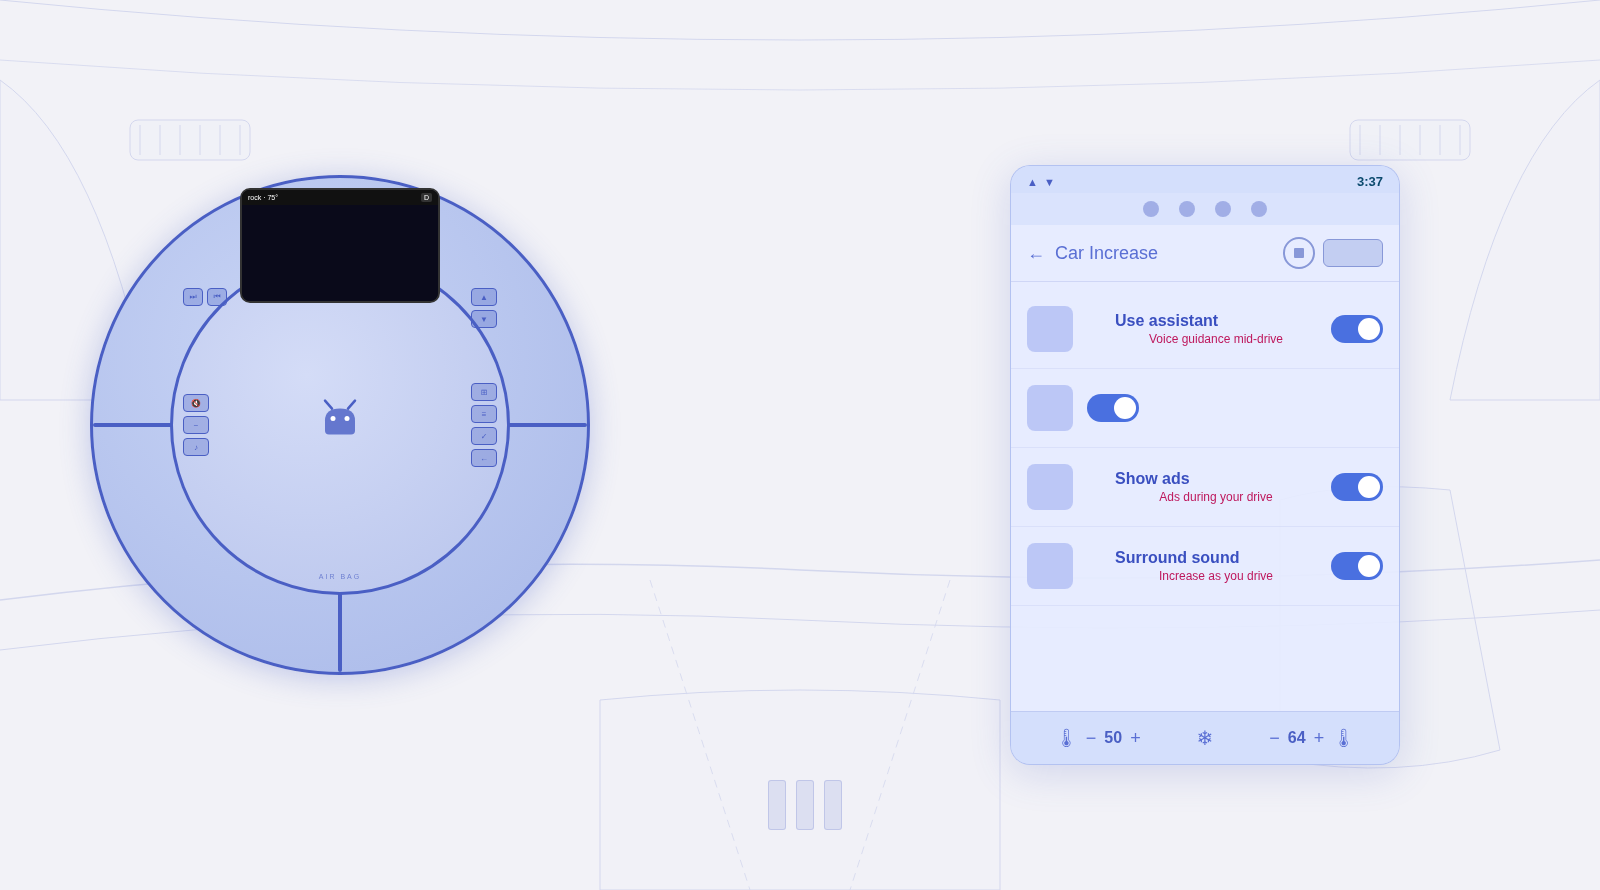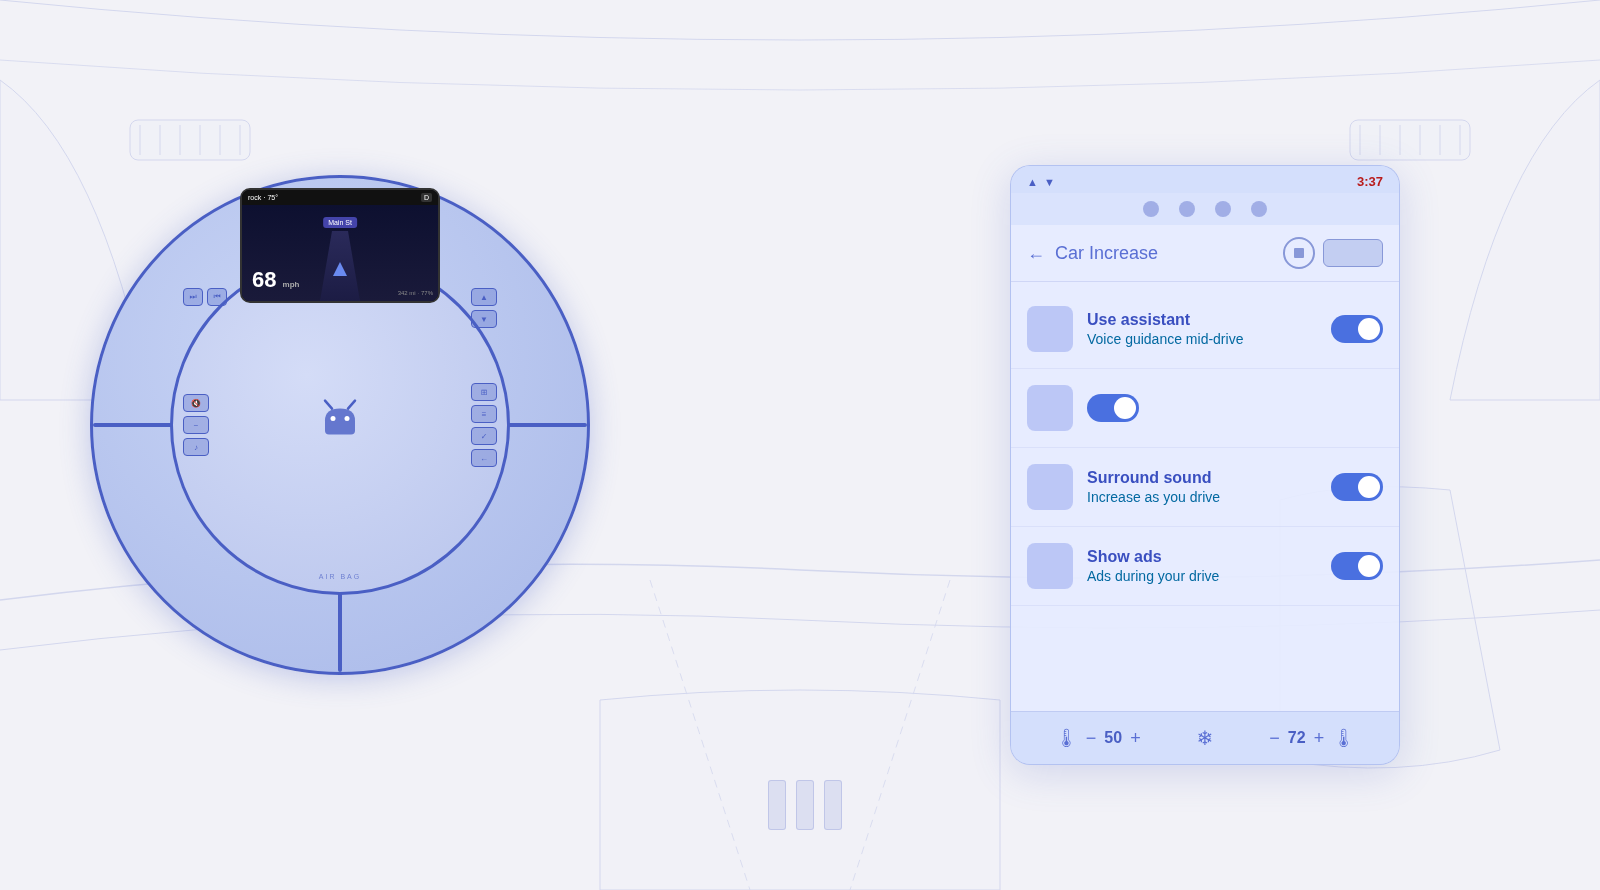--- a/index.html
+++ b/index.html
@@ -217,21 +217,21 @@
       background: rgba(200, 215, 250, 0.6);
     }
 
     .status-left {
       display: flex;
       gap: 6px;
       align-items: center;
     }
 
     .status-right {
-      color: #b91c1c;
+      color: #0c4a6e;
       font-size: 13px;
       font-weight: 600;
     }
 
     
     .dots-row {
       display: flex;
       justify-content: center;
       gap: 20px;
       padding: 8px 0;
@@ -324,32 +324,34 @@
     .setting-icon {
       width: 46px;
       height: 46px;
       background: rgba(160, 175, 240, 0.6);
       border-radius: 8px;
       flex-shrink: 0;
     }
 
     .setting-text {
       flex: 1;
+      margin-left: 28px;
     }
 
     .setting-name {
       color: #3a4fc0;
       font-size: 16px;
       font-weight: 600;
       margin-bottom: 2px;
     }
 
     .setting-desc {
-      color: #0369a1;
-      font-size: 14px;
+      color: #be185d;
+      font-size: 12px;
+      text-align: center;
     }
 
     
     .toggle {
       width: 52px;
       height: 28px;
       border-radius: 14px;
       position: relative;
       flex-shrink: 0;
       cursor: pointer;
@@ -441,35 +443,20 @@
 
 <div class="steering-section">
   <div class="steering-wheel-outer">
 
     <div class="phone-on-wheel">
       <div class="phone-screen">
         <div class="phone-top-bar">
           <span>rock · 75°</span>
           <span style="background:#333;padding:1px 3px;border-radius:2px;">D</span>
         </div>
-        <div class="phone-map-area">
-          <div style="position:absolute;inset:0;background:linear-gradient(to bottom, #0d1030, #1a1a3a)"></div>
-
-          <div style="position:absolute;bottom:0;left:50%;transform:translateX(-50%);width:0;height:0;border-left:20px solid transparent;border-right:20px solid transparent;border-bottom:70px solid #222244;"></div>
-          <div style="position:absolute;bottom:0;left:50%;transform:translateX(-50%);width:40px;height:70px;background:linear-gradient(to top, #1c1c44, #2a2a5a);clip-path:polygon(30% 0%, 70% 0%, 100% 100%, 0% 100%)"></div>
-
-          <div style="position:absolute;bottom:25px;left:50%;transform:translateX(-50%);width:0;height:0;border-left:7px solid transparent;border-right:7px solid transparent;border-bottom:14px solid #6a8af0;"></div>
-          <div class="map-street-label">Main St</div>
-          <div class="map-speed">
-            <span>68</span>
-            <span class="map-speed-unit">mph</span>
-          </div>
-
-          <div style="position:absolute;bottom:5px;right:5px;color:#888;font-size:6px;">342 mi · 77%</div>
-        </div>
       </div>
     </div>
 
     <div style="position:absolute;left:0;top:50%;width:80px;height:4px;background:#4a5fc4;transform:translateY(-50%);border-radius:2px;"></div>
     <div style="position:absolute;right:0;top:50%;width:80px;height:4px;background:#4a5fc4;transform:translateY(-50%);border-radius:2px;"></div>
     <div style="position:absolute;bottom:0;left:50%;width:4px;height:80px;background:#4a5fc4;transform:translateX(-50%);border-radius:2px;"></div>
 
     <div class="steering-wheel-inner">
 
       <div class="control-cluster-left">
@@ -562,33 +549,33 @@
     <div class="setting-item">
       <div class="setting-icon"></div>
       <div class="toggle on">
         <div class="toggle-knob"></div>
       </div>
     </div>
 
     <div class="setting-item">
       <div class="setting-icon"></div>
       <div class="setting-text">
-        <div class="setting-name">Surround sound</div>
-        <div class="setting-desc">Increase as you drive</div>
+        <div class="setting-name">Show ads</div>
+        <div class="setting-desc">Ads during your drive</div>
       </div>
       <div class="toggle on">
         <div class="toggle-knob"></div>
       </div>
     </div>
 
     <div class="setting-item">
       <div class="setting-icon"></div>
       <div class="setting-text">
-        <div class="setting-name">Show ads</div>
-        <div class="setting-desc">Ads during your drive</div>
+        <div class="setting-name">Surround sound</div>
+        <div class="setting-desc">Increase as you drive</div>
       </div>
       <div class="toggle on">
         <div class="toggle-knob"></div>
       </div>
     </div>
 
   </div>
 
   <div class="climate-bar">
 
@@ -598,21 +585,21 @@
       <span class="climate-temp">50</span>
       <span style="cursor:pointer;font-size:18px;color:#5a6fd4;">+</span>
     </div>
 
     <div class="climate-control">
       <span style="font-size:20px;">❄</span>
     </div>
 
     <div class="climate-control">
       <span style="cursor:pointer;font-size:18px;color:#5a6fd4;">−</span>
-      <span class="climate-temp">72</span>
+      <span class="climate-temp">64</span>
       <span style="cursor:pointer;font-size:18px;color:#5a6fd4;">+</span>
       <span style="font-size:18px;">🌡</span>
     </div>
   </div>
 </div>
 
 <div style="position:absolute;bottom:60px;left:48%;display:flex;gap:10px;">
   <div style="width:18px;height:50px;background:rgba(74,95,196,0.12);border:1.5px solid rgba(74,95,196,0.2);border-radius:3px;"></div>
   <div style="width:18px;height:50px;background:rgba(74,95,196,0.12);border:1.5px solid rgba(74,95,196,0.2);border-radius:3px;"></div>
   <div style="width:18px;height:50px;background:rgba(74,95,196,0.12);border:1.5px solid rgba(74,95,196,0.2);border-radius:3px;"></div>

